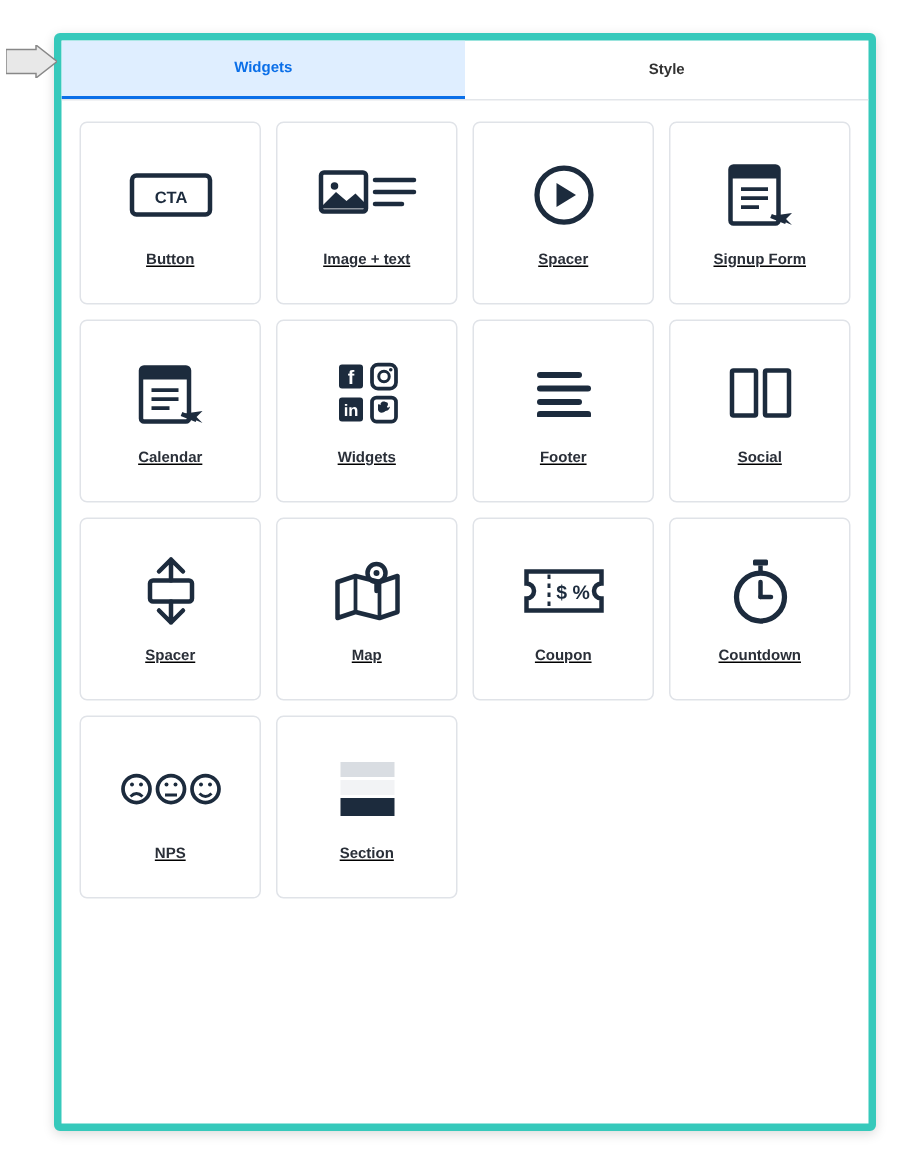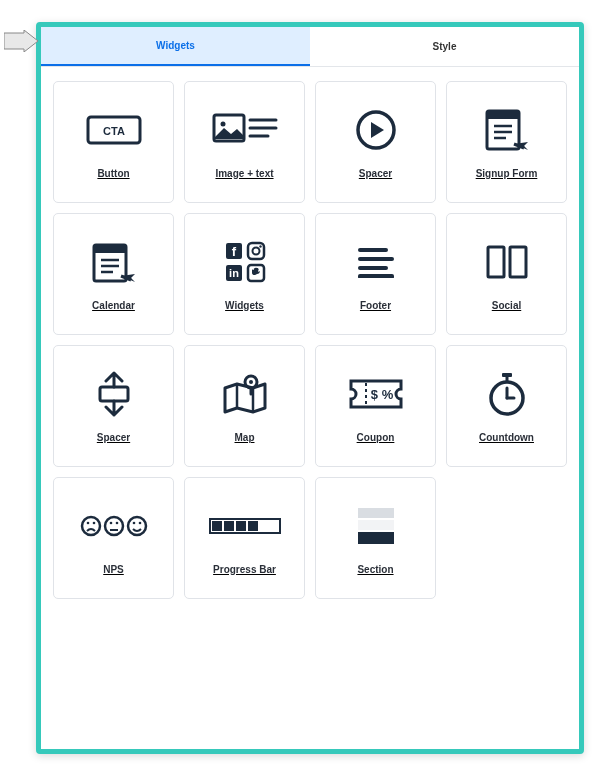--- a/index.html
+++ b/index.html
@@ -265,32 +265,20 @@
           <line x1="31" y1="16" x2="39" y2="16" stroke="#1c2b3d" stroke-width="2"></line>
           <circle cx="58" cy="12" r="9" fill="none" stroke="#1c2b3d" stroke-width="2.5"></circle>
           <circle cx="55" cy="9" r="1.3" fill="#1c2b3d"></circle>
             <circle cx="61" cy="9" r="1.3" fill="#1c2b3d"></circle>
           <path d="M54 15 Q58 19 62 15" fill="none" stroke="#1c2b3d" stroke-width="2"></path>
         </svg>
       </div>
       <div class="card-label">NPS</div>
     </div>
 
-    <div class="card">
-      <div class="icon-box">
-        <svg width="72" height="16" viewBox="0 0 72 16">
-          <rect x="1" y="1" width="70" height="14" fill="none" stroke="#1c2b3d" stroke-width="2"></rect>
-          <rect x="3" y="3" width="10" height="10" fill="#1c2b3d"></rect>
-          <rect x="15" y="3" width="10" height="10" fill="#1c2b3d"></rect>
-          <rect x="27" y="3" width="10" height="10" fill="#1c2b3d"></rect>
-          <rect x="39" y="3" width="10" height="10" fill="#1c2b3d"></rect>
-        </svg>
-      </div>
-      <div class="card-label">Progress Bar</div>
-    </div>
 
     <div class="card">
       <div class="icon-box">
         <svg width="44" height="40" viewBox="0 0 44 40">
           <rect x="4" y="2" width="36" height="10" fill="#d9dde2"></rect>
           <rect x="4" y="14" width="36" height="10" fill="#f2f3f5"></rect>
           <rect x="4" y="26" width="36" height="12" fill="#1c2b3d"></rect>
         </svg>
       </div>
       <div class="card-label">Section</div>

